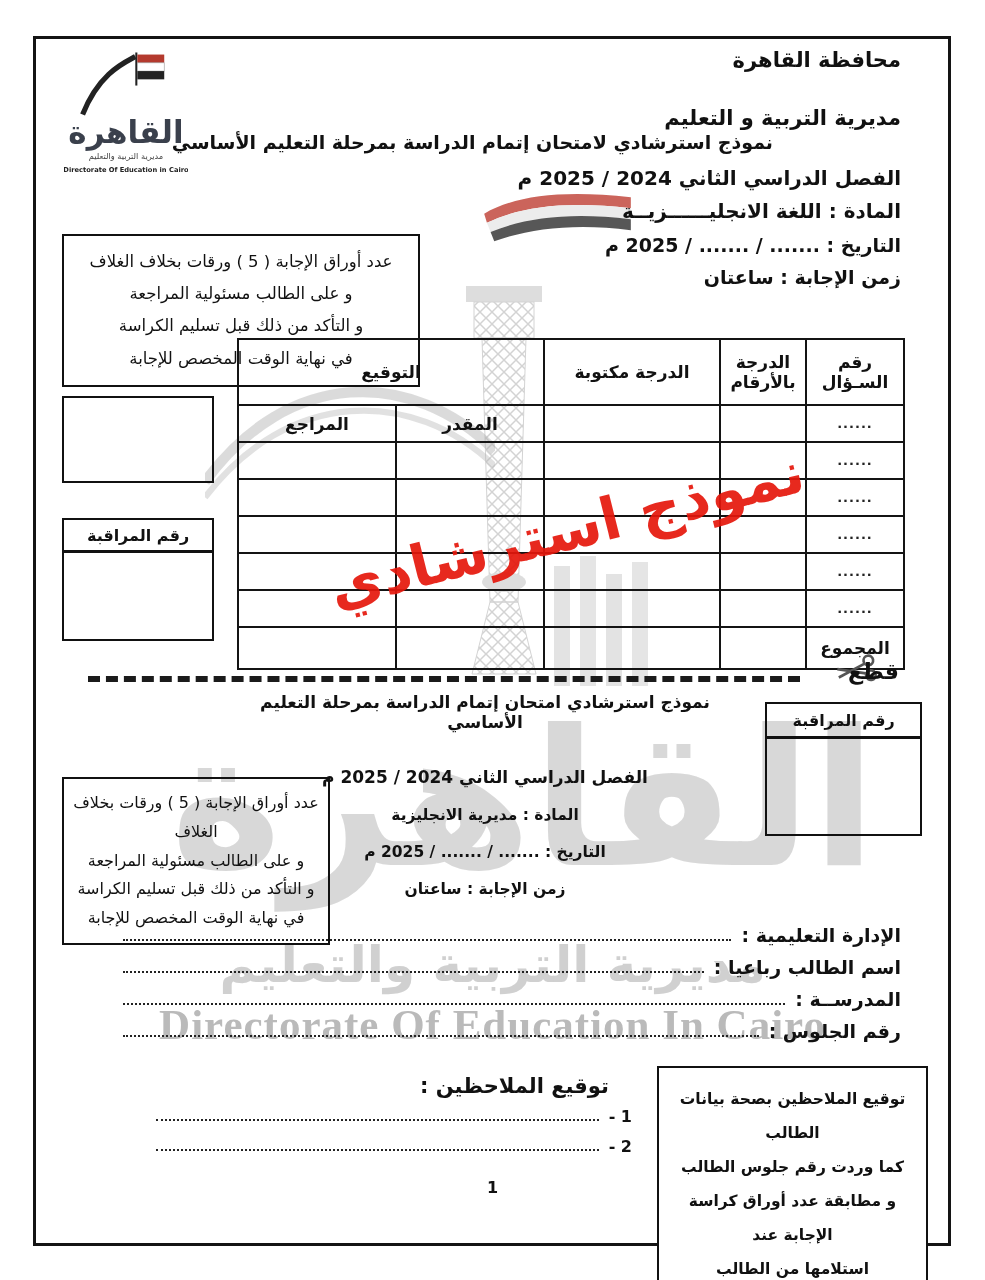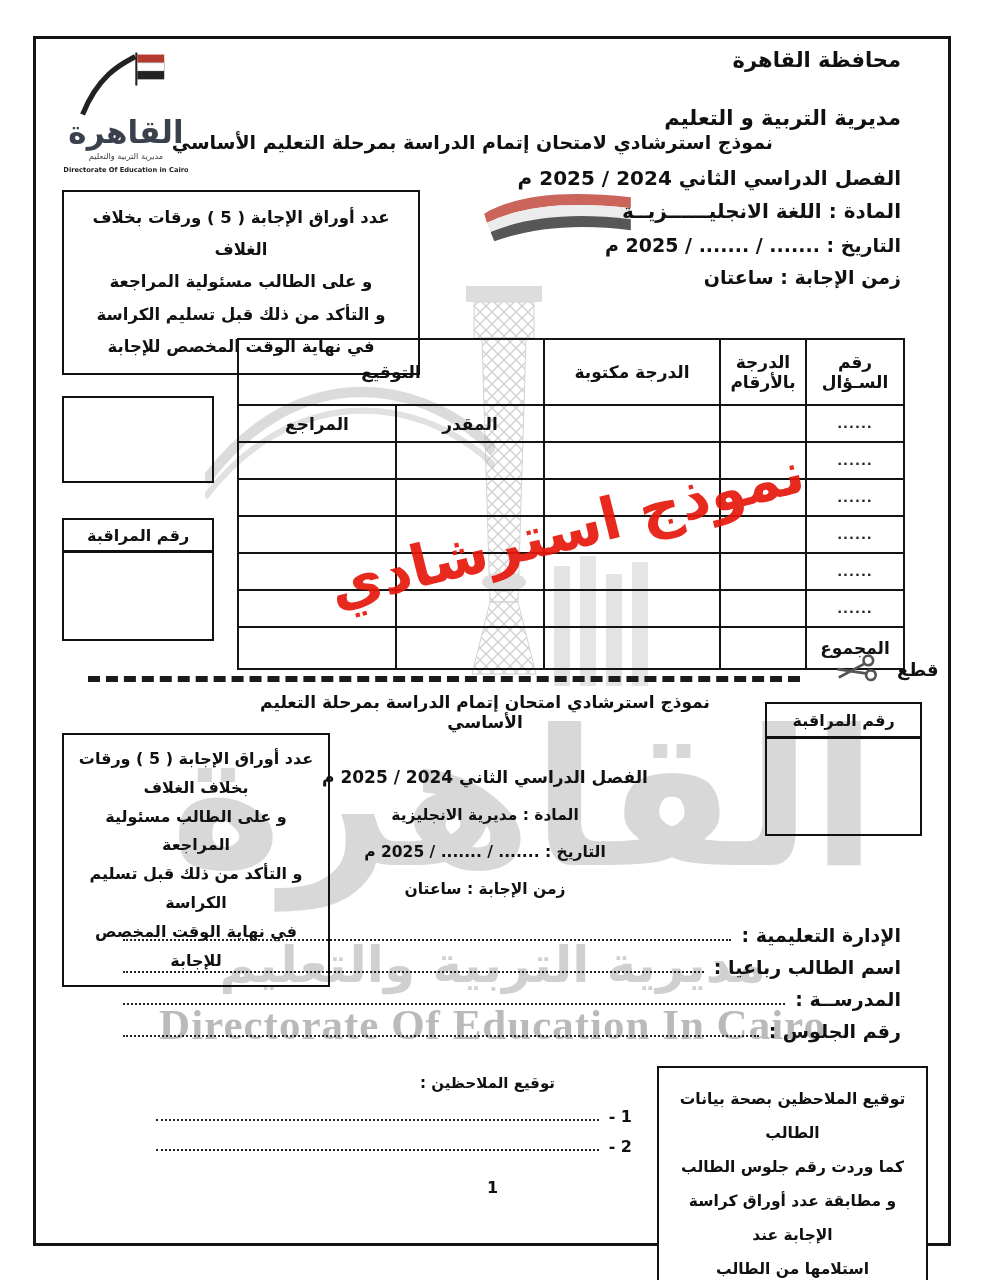--- a/index.html
+++ b/index.html
@@ -17,21 +17,21 @@
   .gov   { top:48px;  right:84px; font-size:21px; font-weight:bold; }
   .dir   { top:106px;  right:84px; font-size:21px; font-weight:bold; }
   .extitle { top:131px; right:212px; font-size:19px; font-weight:600; }
   .sem   { top:166px; right:84px; font-size:20px; font-weight:bold; }
   .subj  { top:199px; right:84px; font-size:20px; font-weight:bold; }
   .date1 { top:234px; right:84px; font-size:19px; font-weight:bold; }
   .dur1  { top:266px; right:84px; font-size:19px; font-weight:bold; }
 
   .logo { left:64px; top:50px; width:124px; height:130px; }
 
-  .instrbox { border:2.5px solid #111; text-align:center; font-weight:bold; background:transparent; }
+  .instrbox { border:2.5px solid #111; text-align:center; font-weight:normal; background:transparent;margin-top:44px; }
   .instr1 { left:62px; top:190px; width:358px; font-size:16.5px; line-height:1.95; padding:10px 6px; }
   .instr2 { left:62px; top:733px; width:268px; font-size:16px;  line-height:1.8;  padding:10px 8px; }
 
   
   table.grades { border-collapse:collapse; position:absolute; top:338px; right:80px; z-index:2; }
   .grades th, .grades td { border:2.5px solid #141414; text-align:center; vertical-align:middle; }
   .grades th { font-size:17px; font-weight:bold; padding:12px 4px; height:54px; }
   .grades td { height:37px; font-size:14px; }
   .grades td.sub { font-weight:bold; font-size:17px; }
   .grades td.dotcell { font-size:13px; font-weight:bold; letter-spacing:1px; color:#222; }
@@ -47,35 +47,35 @@
   .monbox1   { left:62px; top:551px; width:152px; height:90px; }
   .monlabel2 { right:63px; top:702px; width:157px; height:36px; }
   .monbox2   { right:63px; top:737px; width:157px; height:99px; }
 
   .reddiag { left:330px; top:495px; width:480px; text-align:center;
              font-size:58px; font-weight:bold; color:#e5170c; opacity:.92;
              transform:rotate(-14deg); z-index:5; white-space:nowrap; }
 
   .cutline  { left:88px; top:676px; width:712px; height:0; border-top:6px dashed #1b1b1b; }
   .scissors { left:833px; top:654px; width:48px; height:32px; transform:scaleX(-1) rotate(10deg); }
-  .cutlabel { left:897px; top:659px; font-size:18px; font-weight:bold; }
+  .cutlabel { left:848px; top:659px; font-size:22px; font-weight:bold; }
 
   .sec2 { left:252px; top:692px; width:466px; text-align:center; }
   .sec2 .t1 { font-size:17px;   font-weight:bold; margin-bottom:35px; }
   .sec2 .t2 { font-size:17px;   font-weight:bold; margin-bottom:19px; }
   .sec2 .t3 { font-size:15.5px; font-weight:bold; margin-bottom:19px; }
   .sec2 .t4 { font-size:15.5px; font-weight:bold; margin-bottom:19px; }
   .sec2 .t5 { font-size:15.5px; font-weight:bold; }
 
   .fields { right:84px; top:920px; width:788px; }
   .frow { display:flex; align-items:flex-end; height:26px; margin-bottom:6px; }
   .flabel { font-weight:bold; font-size:19px; white-space:nowrap;text-align:right; }
   .dotline { flex:1; border-bottom:2.5px dotted #222; margin:0 10px 5px 10px; height:1px; }
 
-  .obstitle { left:420px; top:1074px; font-size:15px; font-weight:bold; }
+  .obstitle { left:420px; top:1074px; font-size:21px; font-weight:bold; }
   .obsrow { display:flex; align-items:flex-end; height:26px; position:absolute; z-index:2;
             left:146px; width:486px; }
   .obsrow .num { font-weight:bold; font-size:16px; direction:ltr; display:inline-block; }
   .obsrow1 { top:1100px; } .obsrow2 { top:1130px; }
 
   .notebox { right:57px; top:1066px; width:271px; border:2.5px solid #111;
              text-align:center; font-weight:bold; font-size:15.5px; line-height:2.2;
              padding:14px 8px; background:#fff; }
 
   .pagenum { left:0; top:1178px; width:985px; text-align:center;

